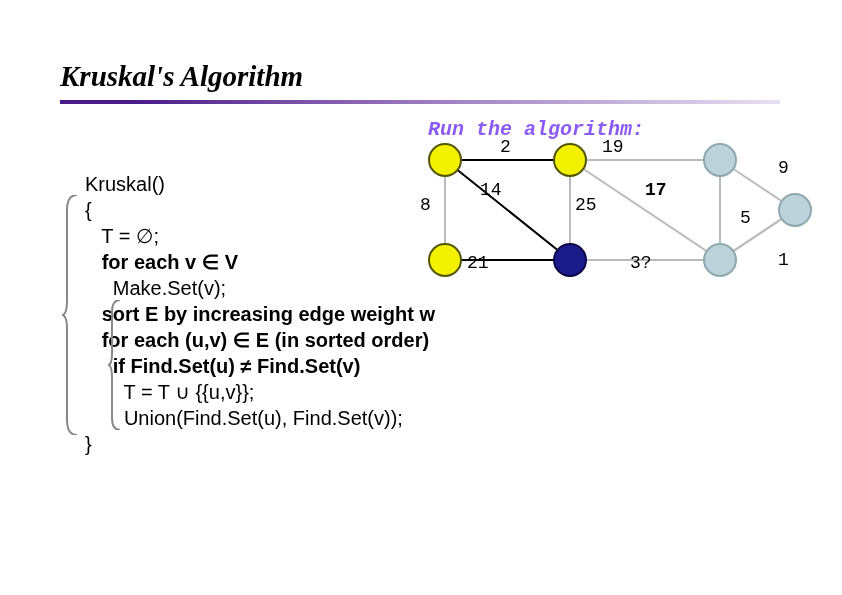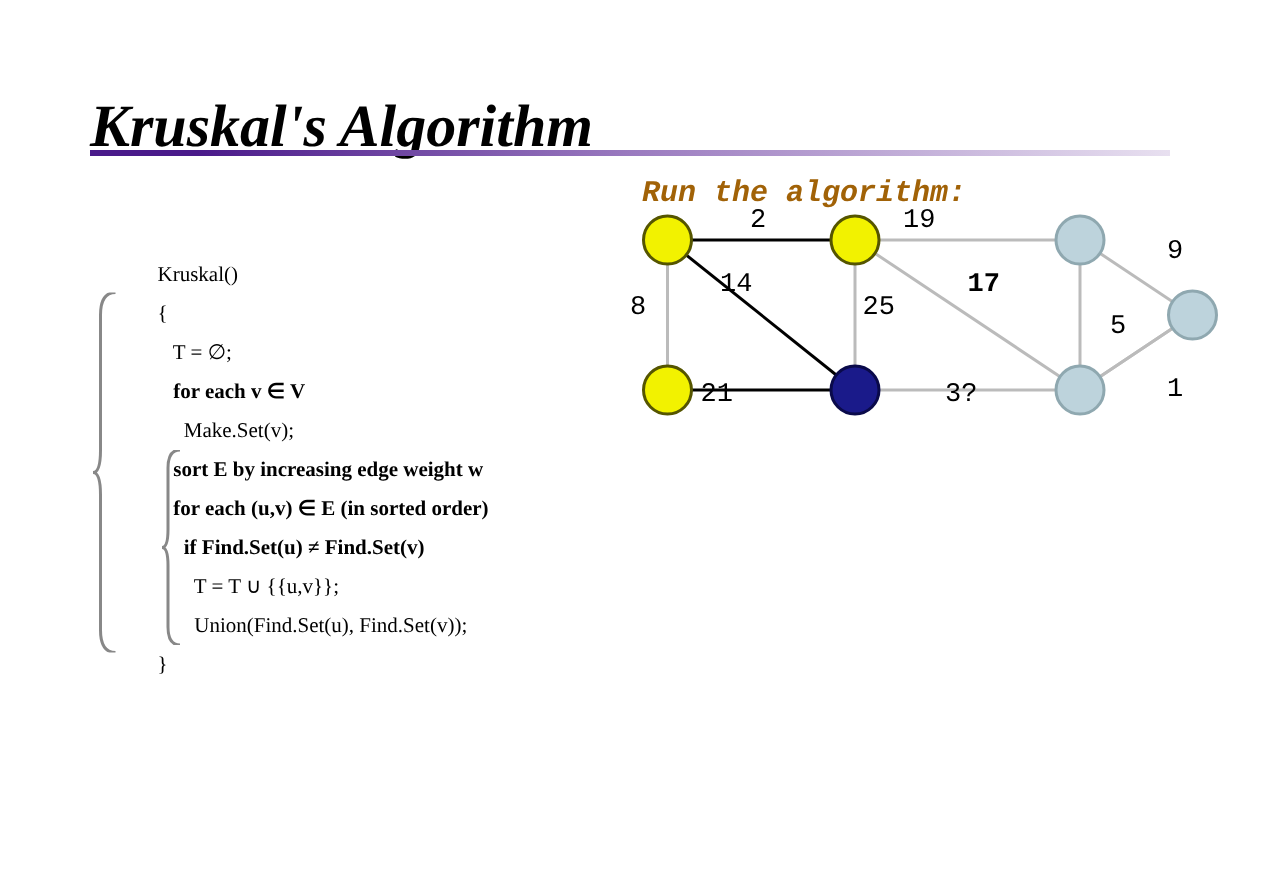--- a/index.html
+++ b/index.html
@@ -9,54 +9,53 @@
     height: 595px;
     background: #ffffff;
     font-family: "Times New Roman", serif;
     position: relative;
     overflow: hidden;
   }
   .title {
     position: absolute;
     top: 60px;
     left: 60px;
-    font-size: 40px;
+    font-size: 29px;
     font-style: italic;
     font-weight: bold;
     color: #000;
   }
   .title-underline {
     position: absolute;
     top: 100px;
     left: 60px;
     width: 720px;
     height: 4px;
     background: linear-gradient(to right, #4a1a8a 0%, #4a1a8a 10%, #9a7abf 50%, #e8e0f0 100%);
   }
   .code-block {
     position: absolute;
     top: 145px;
     left: 85px;
-    font-family: Liberation Serif, serif;
-    font-size: 14px;
+    font-family: Liberation Sans, sans-serif;
+    font-size: 20px;
     line-height: 26px;
     color: #000;
     white-space: pre;
-    margin-left: 20px;
   }
   .code-block .bold { font-weight: bold; }
   .run-label {
     position: absolute;
     top: 118px;
     left: 428px;
     font-family: "Courier New", monospace;
     font-style: italic;
     font-weight: bold;
     font-size: 20px;
-    color: #a16207;
+    color: #8b5cf6;
   }
   .graph { position: absolute; }
   .node {
     position: absolute;
     width: 34px;
     height: 34px;
     border-radius: 50%;
     border: 2px solid #000;
     box-sizing: border-box;
   }

